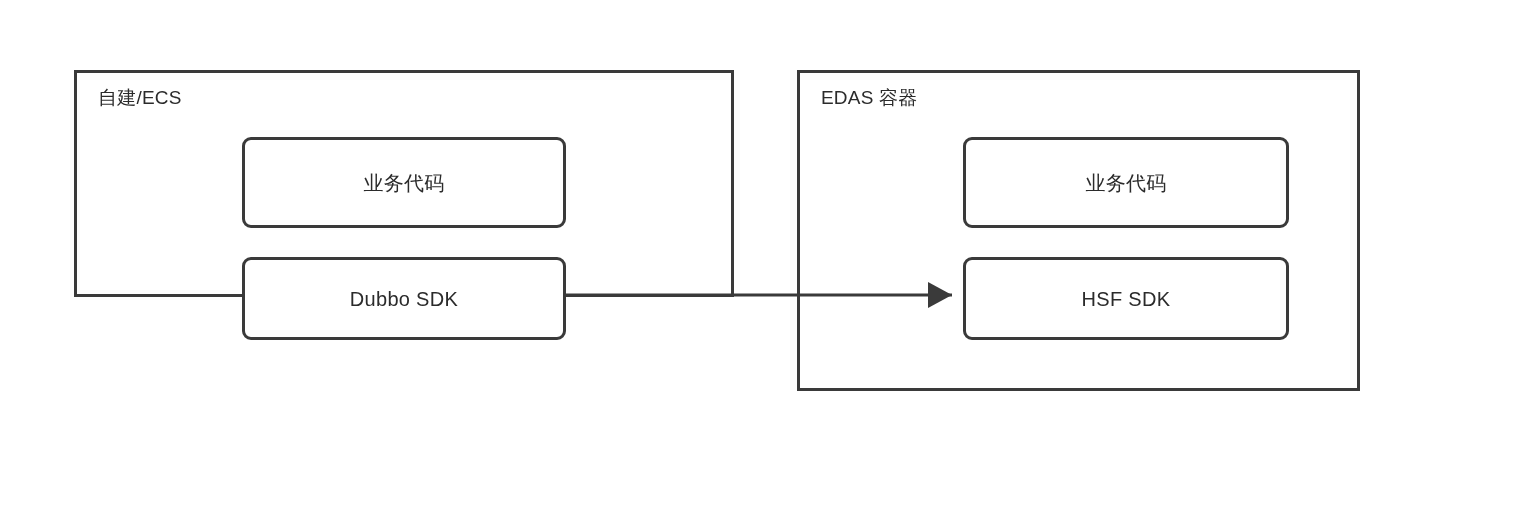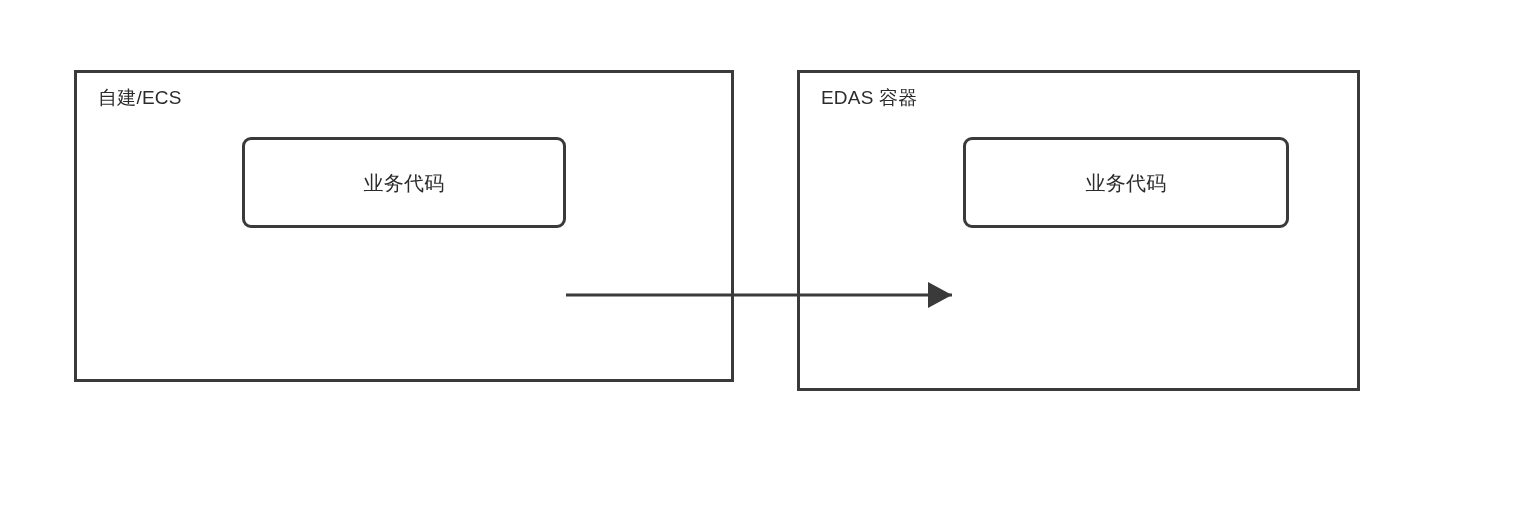--- a/index.html
+++ b/index.html
@@ -20,21 +20,21 @@
   }
 
   
   .container-box {
     position: absolute;
     box-sizing: border-box;
     border: 3px solid #3a3a3a;
     border-radius: 0;
     background: #ffffff;
   }
-  #container-left  { left: 74px;  top: 70px; width: 660px; height: 312px; }
+  #container-left  { left: 74px;  top: 70px; width: 660px; height: 227px; }
   #container-right { left: 797px; top: 70px; width: 563px; height: 321px; }
 
   .container-label {
     position: absolute;
     left: 21px;
     top: 14px;
     font-size: 19px;
     line-height: 22px;
     color: #2b2b2b;
     white-space: nowrap;
@@ -84,29 +84,35 @@
 <div id="canvas">
 
   <div class="container-box" id="container-left">
     <div class="container-label">自建/ECS</div>
   </div>
 
   <div class="node-box" id="node-left-app">
     <span class="node-label">业务代码</span>
   </div>
 
+  <div class="node-box" id="node-left-sdk">
+    <span class="node-label">Dubbo SDK</span>
+  </div>
 
   <div class="container-box" id="container-right">
     <div class="container-label">EDAS 容器</div>
   </div>
 
   <div class="node-box" id="node-right-app">
     <span class="node-label">业务代码</span>
   </div>
 
+  <div class="node-box" id="node-right-sdk">
+    <span class="node-label">HSF SDK</span>
+  </div>
 
   <svg id="connector-arrow" viewBox="0 0 410 42">
 
     <line x1="6" y1="20" x2="392" y2="20" stroke="#3a3a3a" stroke-width="3"></line>
 
     <polygon points="392,20 368,7 368,33" fill="#3a3a3a"></polygon>
   </svg>
 
 </div>
 

